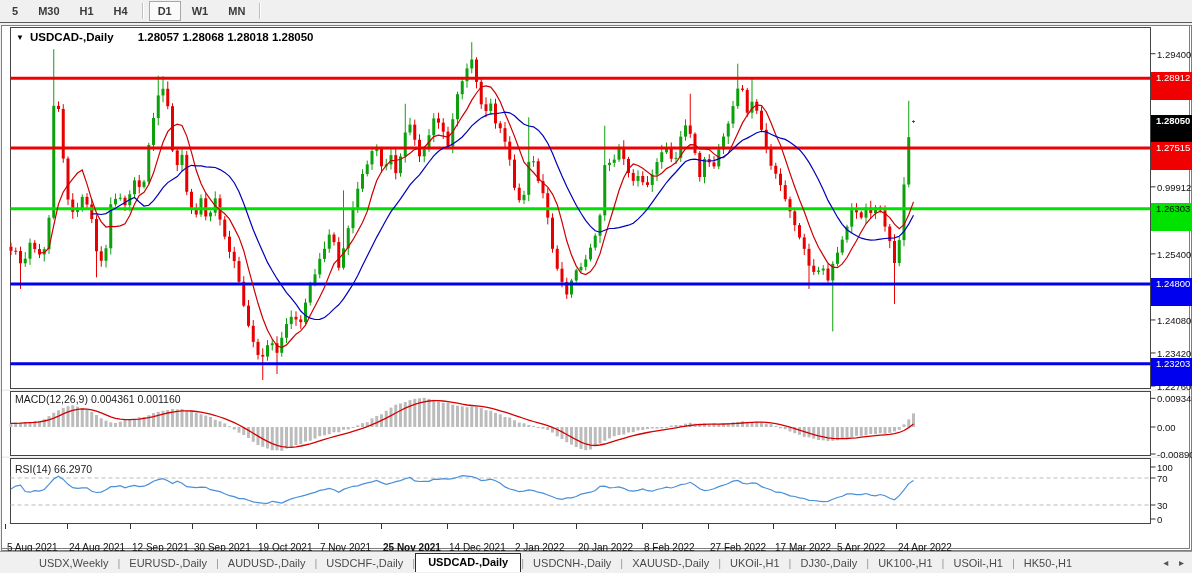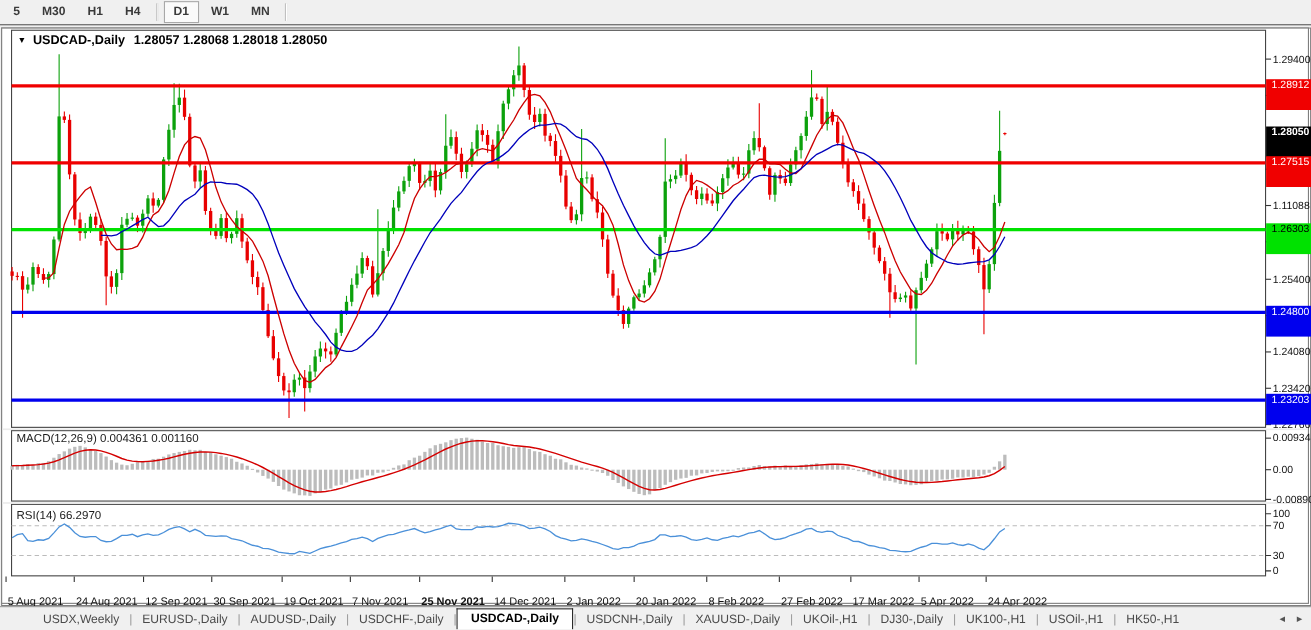--- a/index.html
+++ b/index.html
@@ -10,21 +10,21 @@
            border-bottom:1px solid #5a5a5a;display:flex;align-items:center;padding-left:2px;box-sizing:border-box;}
   .tfbtn{height:18px;line-height:18px;padding:0 8px;font-size:11px;font-weight:bold;color:#3a3a3a;
          margin:0 1px;border:1px solid transparent;cursor:default;}
   .tfbtn.active{background:#fafafa;border:1px solid #a8a8a8;text-align:center;}
   .tsep-v{width:1px;height:16px;background:#c0c0c0;border-right:1px solid #fff;margin:0 4px;}
   
   .chartwin{position:absolute;left:1px;top:25px;width:1189px;height:524px;background:#fff;border:1px solid #7e7e7e;}
   svg.canvas{position:absolute;left:0;top:0;}
   .title-row{position:absolute;left:16px;top:31px;font-size:11.5px;font-weight:bold;color:#000;white-space:nowrap;}
   .ddicon{font-size:8px;color:#000;margin-right:6px;vertical-align:1px;}
-  .ohlc{margin-left:8px;}
+  .ohlc{margin-left:24px;}
   .indlbl{position:absolute;left:15px;font-size:10.5px;color:#1a1a1a;white-space:nowrap;}
   .indlbl b{font-weight:normal;}
   .axlbl{position:absolute;font-size:9.5px;color:#111;white-space:nowrap;}
   .badge{position:absolute;left:1151px;width:41px;height:28px;line-height:12px;font-size:9.5px;
          padding-left:5px;box-sizing:border-box;color:#fff;}
   .datelbl{position:absolute;top:530px;font-size:10px;color:#111;white-space:nowrap;margin-top:12px;}
   
   .tabbar{position:absolute;left:0;top:551px;width:1192px;height:22px;background:#f0f0f0;border-top:1px solid #9a9a9a;
           display:flex;align-items:center;padding-left:30px;box-sizing:border-box;white-space:nowrap;overflow:hidden;}
   .tab{font-size:11px;color:#4a4a4a;padding:2px 9px;cursor:default;}
@@ -690,21 +690,21 @@
   </div>
   <div class="indlbl" style="top:463px">
     <span>RSI(14)</span>
     <b>66.2970</b>
   </div>
 
   <div id="overlays">
       <div class="axlbl" style="left: 1157px; top: 48.7222px;">1.29400</div>
       <div class="axlbl" style="left: 1157px; top: 81.7497px;">1.28740</div>
       <div class="axlbl" style="left: 1157px; top: 148.805px;">1.27400</div>
-      <div class="axlbl" style="left: 1157px; top: 181.833px;">1.11088</div>
+      <div class="axlbl" style="left: 1157px; top: 181.833px;">0.99912</div>
       <div class="axlbl" style="left: 1157px; top: 214.86px;">1.26080</div>
       <div class="axlbl" style="left: 1157px; top: 248.889px;">1.25400</div>
       <div class="axlbl" style="left: 1157px; top: 281.916px;">1.24740</div>
       <div class="axlbl" style="left: 1157px; top: 314.943px;">1.24080</div>
       <div class="axlbl" style="left: 1157px; top: 347.971px;">1.23420</div>
       <div class="axlbl" style="left: 1157px; top: 380.998px;">1.22760</div>
       <div class="badge" style="top: 72.1425px; background: rgb(240, 0, 0);">1.28912</div>
       <div class="badge" style="top: 115.278px; background: rgb(0, 0, 0); font-weight: bold;">1.28050</div>
       <div class="badge" style="top: 142.051px; background: rgb(240, 0, 0);">1.27515</div>
       <div class="badge" style="top: 202.701px; background: rgb(0, 226, 0); color: rgb(0, 0, 0);">1.26303</div>

